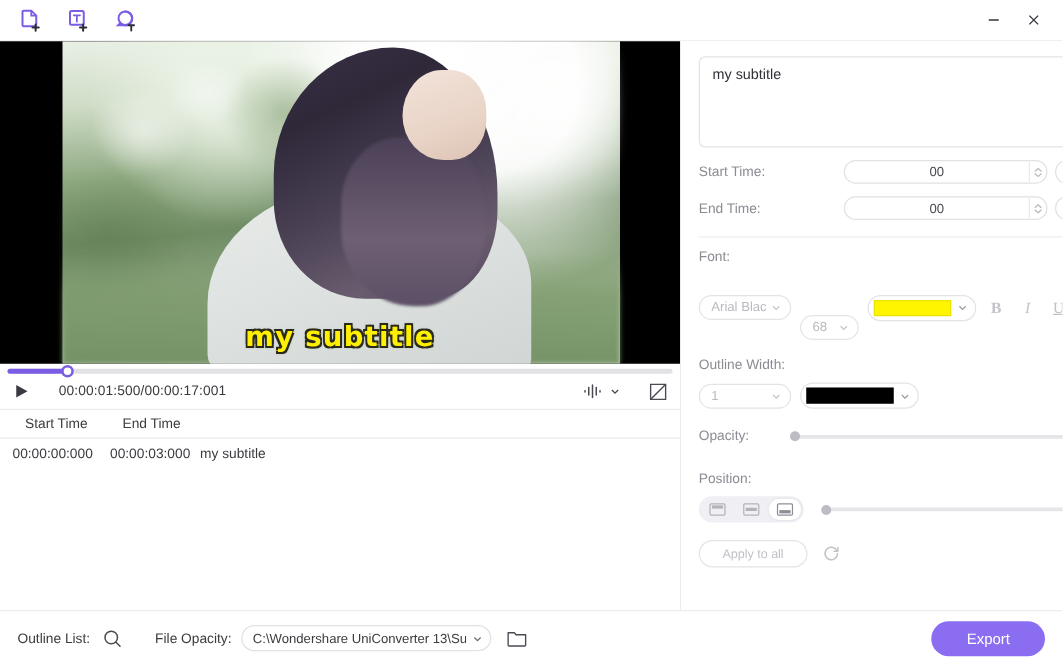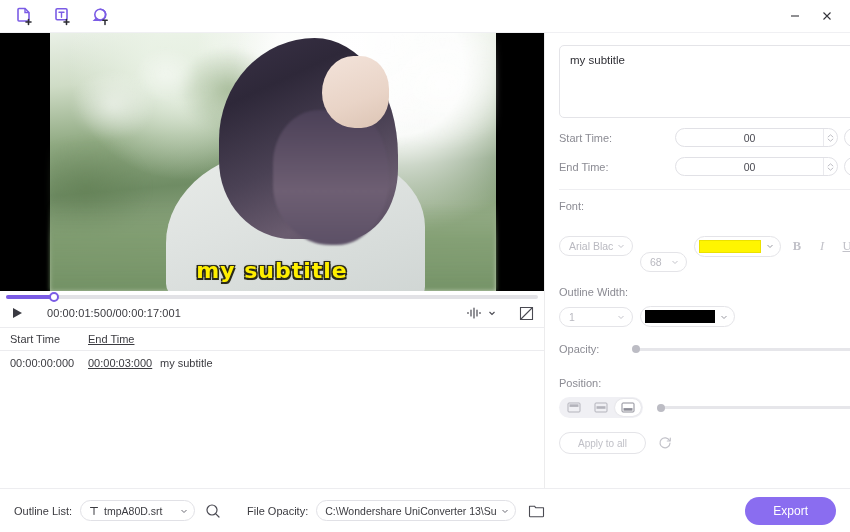--- a/index.html
+++ b/index.html
@@ -153,29 +153,29 @@
   .ctrl-icon { cursor: pointer; display: flex; align-items: center; gap: 2px; }
 
   
   .subtable { flex: 1; display: flex; flex-direction: column; min-height: 0; background: #fff; }
   .sub-head {
     display: flex; align-items: center;
     height: 24px;
     border-top: 1px solid #ececef;
     border-bottom: 1px solid #ececef;
     font-size: 11px; color: #3b3b40;
-    padding-left: 10px;
+    padding-left: 20px;
   }
   .sub-row {
     display: flex; align-items: center;
     height: 24px; font-size: 11px; color: #3b3b40;
     padding-left: 10px; cursor: pointer;
   }
   .col-start { width: 78px; flex: 0 0 78px; }
-  .col-end   { width: 72px; flex: 0 0 72px; text-decoration: underline; }
+  .col-end   { width: 72px; flex: 0 0 72px; }
   .col-text  { flex: 1; }
 
   
   .sub-textarea {
     width: 100%; height: 73px;
     border: 1px solid #e4e4e8; border-radius: 5px;
     padding: 8px 10px; font-size: 11.5px; color: #2f2f35;
     font-family: "Liberation Sans", sans-serif;
     resize: none; outline: none; background: #fff;
   }
@@ -520,29 +520,20 @@
             <path d="M11.5 4.6A5 5 0 1 0 12 7" fill="none" stroke="#c2c2c9" stroke-width="1.2" stroke-linecap="round"></path>
             <path d="M12.3 2v3h-3" fill="none" stroke="#c2c2c9" stroke-width="1.2" stroke-linecap="round" stroke-linejoin="round"></path>
           </svg>
         </div>
       </div>
     </div>
   </div>
 
   <div class="bottombar">
     <div class="bb-label">Outline List:</div>
-    <div class="bb-drop bb-sublist">
-      <svg width="10" height="10" viewBox="0 0 10 10">
-        <path d="M1.5 1.5h7M5 1.5v7" stroke="#3b3b40" stroke-width="1" stroke-linecap="round" fill="none"></path>
-      </svg>
-      <span class="txt" style="flex:1">tmpA80D.srt</span>
-      <svg width="8" height="8" viewBox="0 0 8 8">
-          <path d="M1.5 3l2.5 2.5L6.5 3" fill="none" stroke="#6c6c75" stroke-width="1"></path>
-        </svg>
-    </div>
     <div class="bb-icon" style="margin-left:2px">
       <svg width="16" height="16" viewBox="0 0 16 16">
         <circle cx="7" cy="7" r="5" fill="none" stroke="#4a4a52" stroke-width="1.2"></circle>
         <path d="M10.8 10.8L14 14" stroke="#4a4a52" stroke-width="1.2" stroke-linecap="round"></path>
       </svg>
     </div>
     <div class="bb-label" style="margin-left:18px">File Opacity:</div>
     <div class="bb-drop bb-filepath">
       <span class="txt" style="flex:1">C:\Wondershare UniConverter 13\SubEd</span>
       <svg width="8" height="8" viewBox="0 0 8 8">

